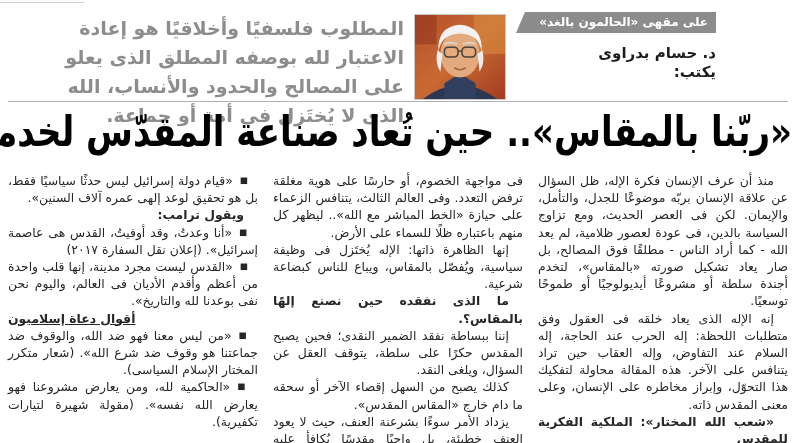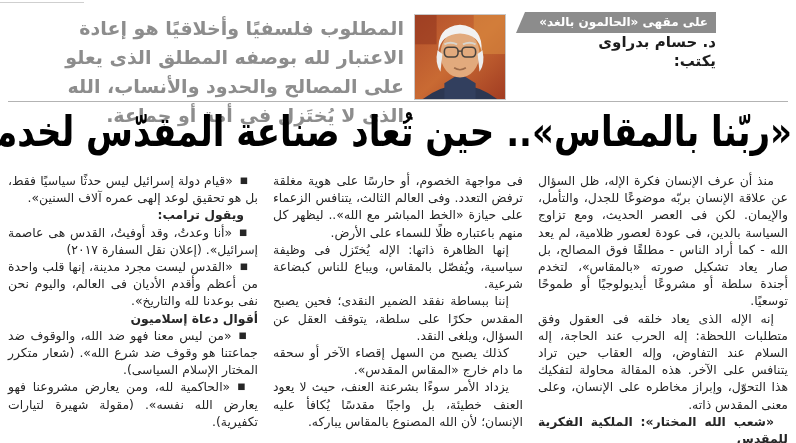--- a/index.html
+++ b/index.html
@@ -19,21 +19,21 @@
     display:flex;flex-direction:row;align-items:flex-start;
     padding:12px 80px 0 46px;height:101px;gap:10px;
   }
   .author-block{width:200px;flex:0 0 200px;text-align:right;}
   .badge{
     display:block;background:var(--badge-bg);color:var(--badge-text);
     font-size:12px;font-weight:bold;line-height:18px;padding:1px 8px 2px 12px;
     clip-path:polygon(9px 0,100% 0,100% 100%,0 100%);
     letter-spacing:0;
   }
-  .author-name{font-size:15px;font-weight:bold;color:#1d1d1d;line-height:19px;}
+  .author-name{font-size:15px;font-weight:bold;color:#1d1d1d;margin-top:11px;line-height:19px;}
   .author-action{font-size:15px;font-weight:bold;color:#1d1d1d;line-height:19px;}
   .photo{
     width:92px;height:86px;flex:0 0 92px;margin-top:2px;
     border:1px solid var(--photo-border);background:#c4582e;overflow:hidden;
   }
   .photo svg{display:block;width:100%;height:100%;}
   .intro{
     flex:1;text-align:right;color:var(--intro-text);
     font-size:19px;line-height:29px;font-weight:bold;padding-top:2px;
   }
@@ -50,21 +50,21 @@
     display:flex;flex-direction:row;gap:15px;padding:6px 8px 0;align-items:flex-start;
   }
   .col{flex:1;min-width:0;}
   .body-par{
     font-size:12.4px;line-height:17.2px;color:var(--body-text);
     text-align:justify;text-justify:inter-word;
   }
   .body-par.para,.body-par.subhead,.body-par.emphasis{text-indent:14px;}
   .body-par.cont{text-indent:0;}
   .body-par.subhead,.body-par.subhead-center,.body-par.emphasis{font-weight:bold;}
-  .body-par.subhead-center{text-align:right;text-indent:0;}
+  .body-par.subhead-center{text-align:left;text-indent:0;text-decoration:underline;}
   .body-par.bullet{text-indent:10px;}
   .sq{font-size:8.5px;vertical-align:2px;margin-left:3px;}
 </style>
 </head>
 <body>
 
 <div class="page">
 
   <div class="crop-line"></div>
 
@@ -112,20 +112,21 @@
 
   <div class="columns">
     <div class="col">
         <p class="body-par para">منذ أن عرف الإنسان فكرة الإله، ظل السؤال عن علاقة الإنسان بربّه موضوعًا للجدل، والتأمل، والإيمان. لكن فى العصر الحديث، ومع تزاوج السياسة بالدين، فى عودة لعصور ظلامية، لم يعد الله - كما أراد الناس - مطلقًا فوق المصالح، بل صار يعاد تشكيل صورته «بالمقاس»، لتخدم أجندة سلطة أو مشروعًا أيديولوجيًا أو طموحًا توسعيًا.</p>
         <p class="body-par para">إنه الإله الذى يعاد خلقه فى العقول وفق متطلبات اللحظة: إله الحرب عند الحاجة، إله السلام عند التفاوض، وإله العقاب حين تراد يتنافس على الآخر. هذه المقالة محاولة لتفكيك هذا التحوّل، وإبراز مخاطره على الإنسان، وعلى معنى المقدس ذاته.</p>
         <p class="body-par subhead">«شعب الله المختار»: الملكية الفكرية للمقدس</p>
       </div>
     <div class="col">
         <p class="body-par cont">فى مواجهة الخصوم، أو حارسًا على هوية مغلقة ترفض التعدد. وفى العالم الثالث، يتنافس الزعماء على حيازة «الخط المباشر مع الله».. ليظهر كل منهم باعتباره ظلًا للسماء على الأرض.</p>
         <p class="body-par para">إنها الظاهرة ذاتها: الإله يُختَزل فى وظيفة سياسية، ويُفصّل بالمقاس، ويباع للناس كبضاعة شرعية.</p>
+        <p class="body-par emphasis">ما الذى نفقده حين نصنع إلهًا بالمقاس؟.</p>
         <p class="body-par para">إننا ببساطة نفقد الضمير النقدى؛ فحين يصبح المقدس حكرًا على سلطة، يتوقف العقل عن السؤال، ويلغى النقد.</p>
         <p class="body-par para">كذلك يصبح من السهل إقصاء الآخر أو سحقه ما دام خارج «المقاس المقدس».</p>
         <p class="body-par para">يزداد الأمر سوءًا بشرعنة العنف، حيث لا يعود العنف خطيئة، بل واجبًا مقدسًا يُكافأ عليه الإنسان؛ لأن الله المصنوع بالمقاس يباركه.</p>
       </div>
     <div class="col">
         <p class="body-par bullet"><span class="sq">■</span><span> «قيام دولة إسرائيل ليس حدثًا سياسيًا فقط، بل هو تحقيق لوعد إلهى عمره آلاف السنين».</span></p>
         <p class="body-par emphasis">ويقول ترامب:</p>
         <p class="body-par bullet"><span class="sq">■</span><span> «أنا وعدتُ، وقد أوفيتُ، القدس هى عاصمة إسرائيل». (إعلان نقل السفارة ٢٠١٧)</span></p>
         <p class="body-par bullet"><span class="sq">■</span><span> «القدس ليست مجرد مدينة، إنها قلب واحدة من أعظم وأقدم الأديان فى العالم، واليوم نحن نفى بوعدنا لله والتاريخ».</span></p>
         <p class="body-par subhead-center">أقوال دعاة إسلاميون</p>

